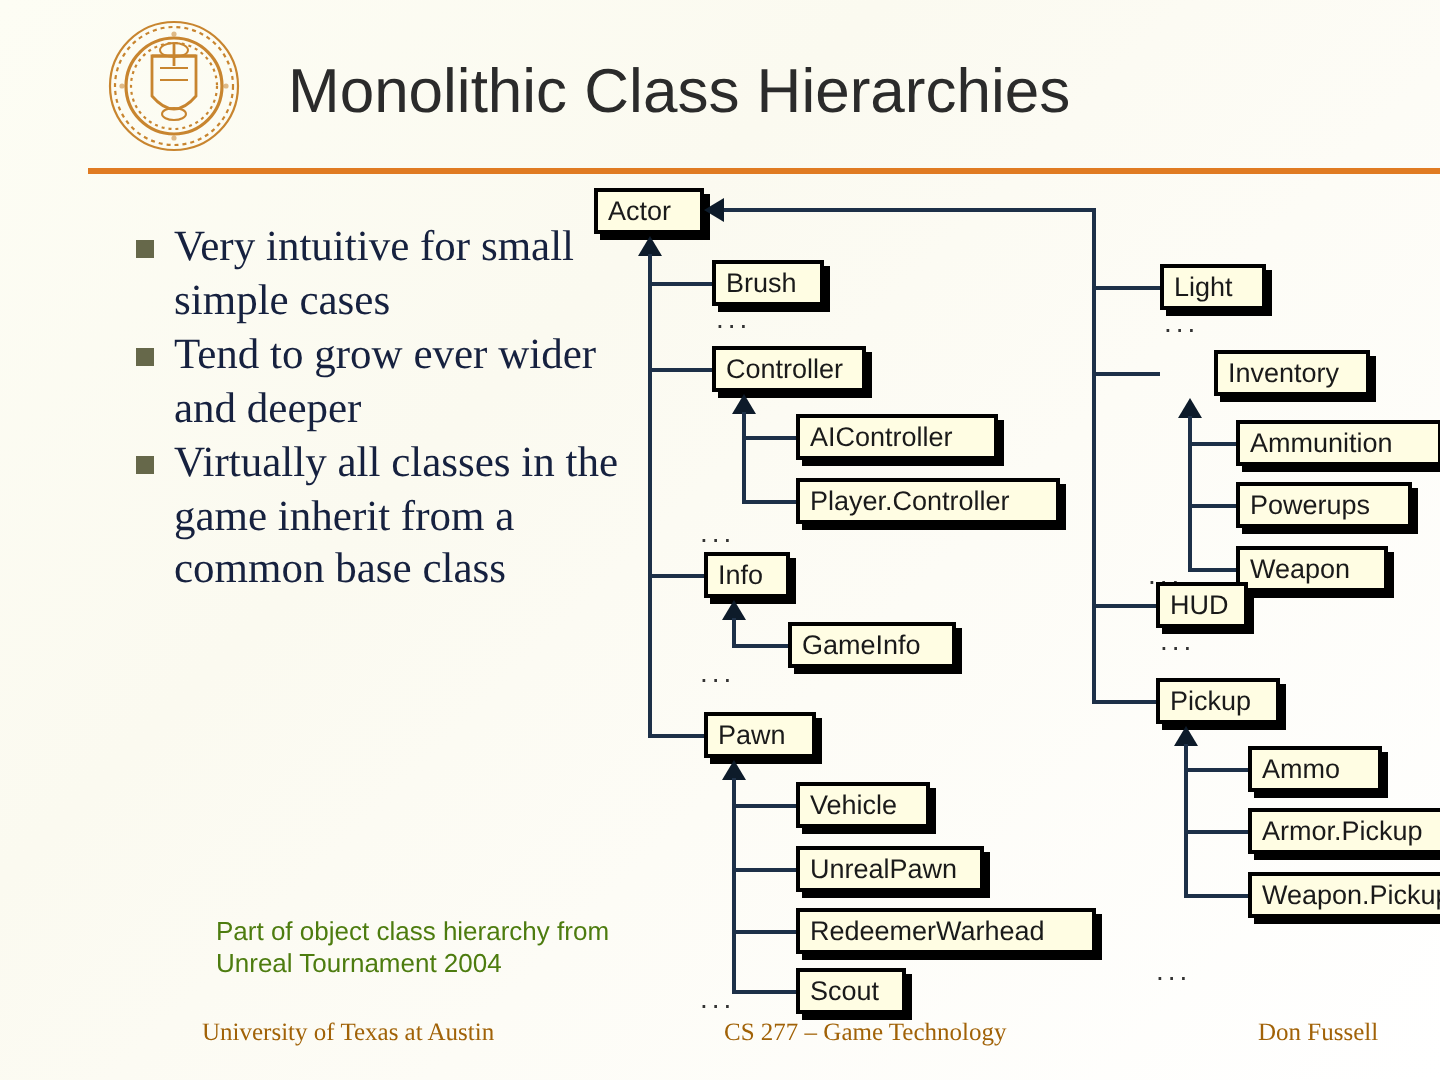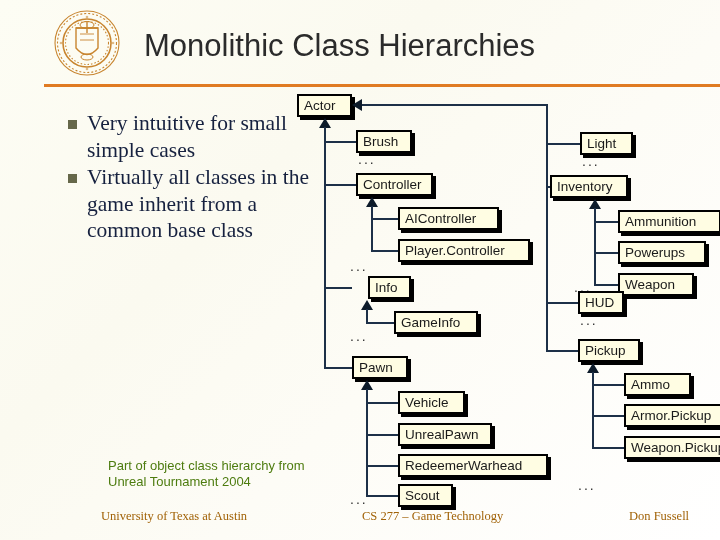--- a/index.html
+++ b/index.html
@@ -97,20 +97,24 @@
   <div id="title">Monolithic Class Hierarchies</div>
   <div id="rule"></div>
 
   <div id="bullets">
     <div class="bullet">
       <span class="bmark"></span>
       <span class="btext">Very intuitive for small simple cases</span>
     </div>
     <div class="bullet">
       <span class="bmark"></span>
+      <span class="btext">Tend to grow ever wider and deeper</span>
+    </div>
+    <div class="bullet">
+      <span class="bmark"></span>
       <span class="btext">Virtually all classes in the game inherit from a common base class</span>
     </div>
   </div>
 
   <div id="caption">Part of object class hierarchy from Unreal Tournament 2004</div>
 
   <div class="foot" id="foot-left">University of Texas at Austin</div>
   <div class="foot" id="foot-center">CS 277 – Game Technology</div>
   <div class="foot" id="foot-right">Don Fussell</div>
 
@@ -144,21 +148,21 @@
       <span>AIController</span>
     </div>
     <div class="ln h" style="left:327px;top:162px;width:27px;"></div>
     <div class="node" style="left:354px;top:151px;width:132px;">
       <span>Player.Controller</span>
     </div>
 
     <div class="ell" style="left:306px;top:173px;">...</div>
 
     <div class="ln h" style="left:280px;top:199px;width:28px;"></div>
-    <div class="node" style="left:324px;top:188px;width:43px;">
+    <div class="node" style="left:308px;top:188px;width:43px;">
       <span>Info</span>
     </div>
     <div class="arrowup" style="left:317px;top:212px;"></div>
     <div class="ln v" style="left:322px;top:221px;height:15px;"></div>
     <div class="ln h" style="left:322px;top:234px;width:28px;"></div>
     <div class="node" style="left:350px;top:223px;width:84px;">
       <span>GameInfo</span>
     </div>
 
     <div class="ell" style="left:306px;top:243px;">...</div>
@@ -190,21 +194,21 @@
 
     <div class="ln v" style="left:502px;top:16px;height:247px;"></div>
 
     <div class="ln h" style="left:502px;top:55px;width:34px;"></div>
     <div class="node" style="left:536px;top:44px;width:53px;">
       <span>Light</span>
     </div>
     <div class="ell" style="left:538px;top:68px;">...</div>
 
     <div class="ln h" style="left:502px;top:98px;width:34px;"></div>
-    <div class="node" style="left:506px;top:87px;width:78px;">
+    <div class="node" style="left:563px;top:87px;width:78px;">
       <span>Inventory</span>
     </div>
 
     <div class="arrowup" style="left:545px;top:111px;"></div>
     <div class="ln v" style="left:550px;top:120px;height:77px;"></div>
     <div class="ln h" style="left:550px;top:133px;width:24px;"></div>
     <div class="node" style="left:574px;top:122px;width:103px;">
       <span>Ammunition</span>
     </div>
     <div class="ln h" style="left:550px;top:164px;width:24px;"></div>

